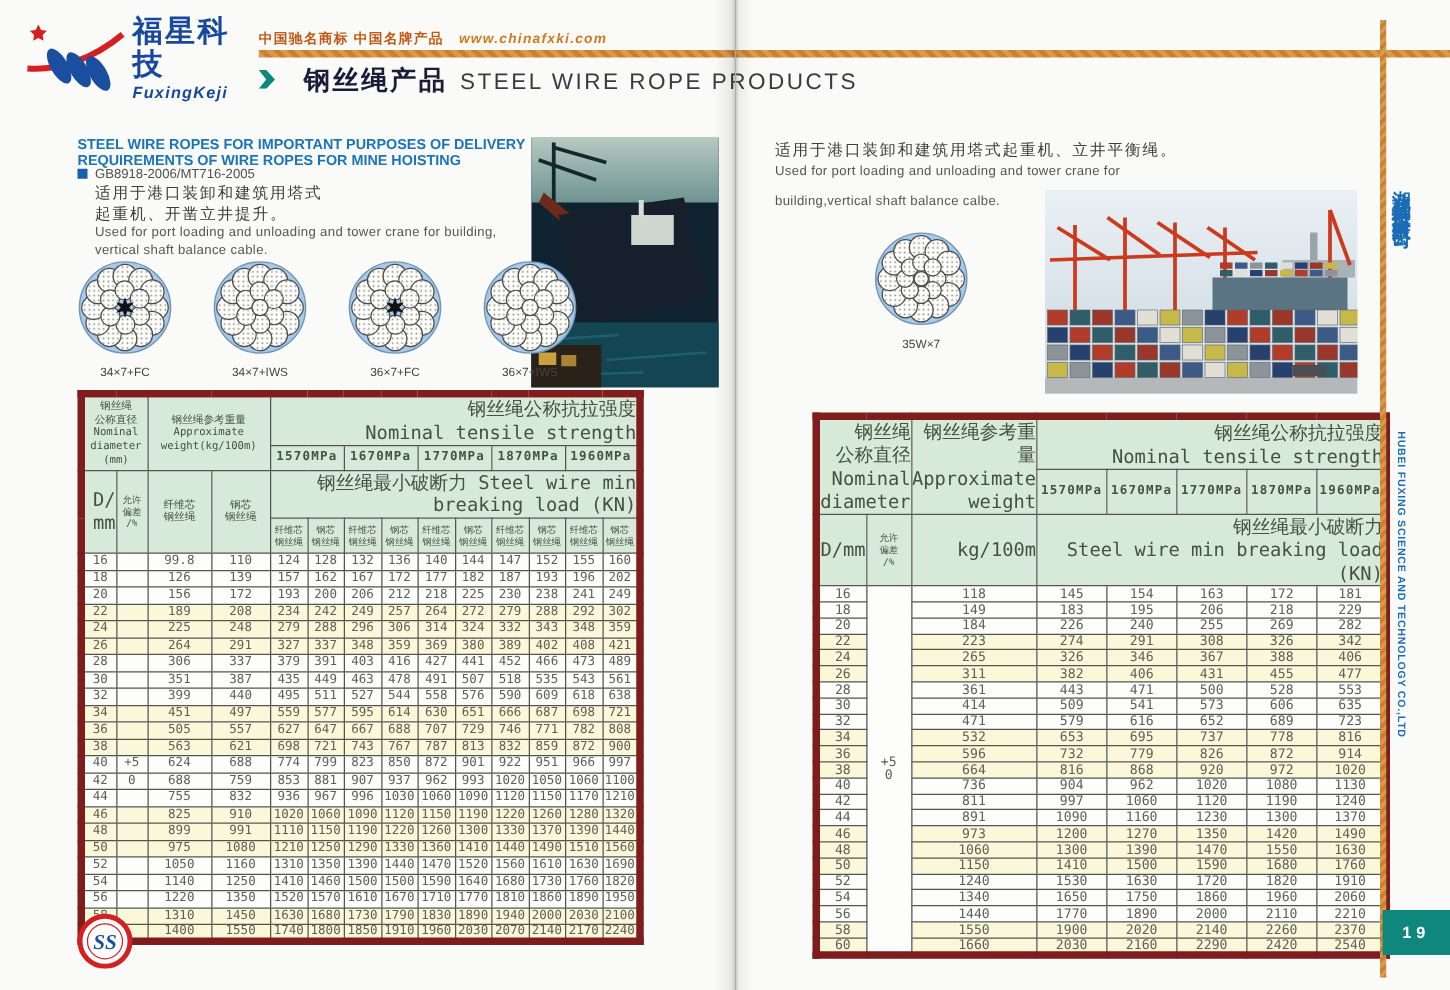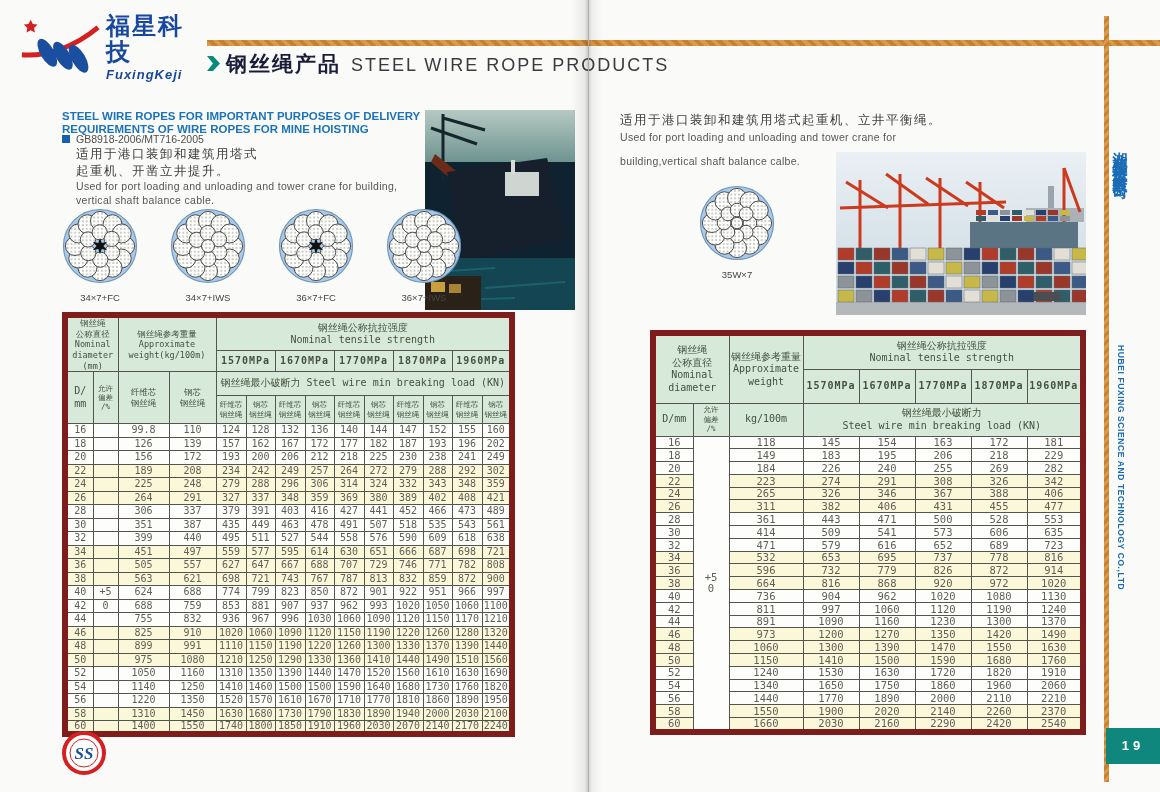--- a/index.html
+++ b/index.html
@@ -15,21 +15,21 @@
   
   .logo-block{left:18px;top:12px;width:190px;height:72px;display:flex;align-items:center;}
   .logo-text{margin-left:4px;}
   .logo-cn{font-size:24px;font-weight:bold;color:#17489e;letter-spacing:2px;line-height:26px;}
   .logo-en{font-size:13px;font-weight:bold;font-style:italic;color:#17489e;letter-spacing:1px;}
   .tagline{left:207px;top:23px;font-size:11px;font-weight:bold;color:#c05a14;letter-spacing:1px;}
   .website{color:#cf7a1e;font-style:italic;margin-left:8px;}
   .orange-bar{left:207px;top:40px;width:953px;height:6px;
     background:repeating-linear-gradient(45deg,#d99a4e 0,#d99a4e 4px,#c9812f 4px,#c9812f 8px);}
   .product-line{left:207px;top:50px;display:flex;align-items:baseline;}
-  .product-cn{font-size:21px;font-weight:bold;color:#1b1b3a;letter-spacing:2px;margin-left:6px;}
+  .product-cn{font-size:21px;font-weight:bold;color:#1b1b3a;letter-spacing:2px;margin-left:23px;}
   .product-en{font-size:18px;color:#3a3a40;letter-spacing:2px;margin-left:10px;}
 
   
   .banner{left:62px;top:90px;width:364px;height:17px;background:#1561ad;color:#ffffff;
     font-size:12.5px;font-weight:bold;letter-spacing:1px;text-align:center;line-height:17px;}
   .sub-en{left:62px;top:110px;color:#1b74ba;font-weight:bold;font-size:11.5px;line-height:13px;}
   .std-line{left:62px;top:133px;font-size:10.5px;color:#4f4f4f;display:flex;align-items:center;}
   .std-sq{display:inline-block;width:8px;height:8px;background:#1561ad;margin-right:6px;}
   .cn-line{font-size:12.5px;color:#3d3d3d;letter-spacing:1.5px;}
   .en-line{font-size:10.5px;color:#565656;letter-spacing:0.3px;}
@@ -43,21 +43,21 @@
   
   .photo-left{left:425px;top:110px;width:150px;height:200px;}
   .photo-right{left:836px;top:152px;width:250px;height:163px;}
 
   
   table{border-collapse:collapse;table-layout:fixed;border:6px solid #7f1d1d;}
   td{border:1px solid #55554f;text-align:center;padding:0;vertical-align:middle;overflow:hidden;}
   .hc{background:#d7e9d8;color:#44523f;font-family:"DejaVu Sans Mono",monospace;white-space:pre-line;}
   .h7{font-size:7.5px;line-height:1.12;}
   .h8{font-size:8.5px;line-height:1.25;}
-  .h9{font-size:10px;line-height:1.4;}
+  .h9{font-size:15px;line-height:1.4;text-align:right;}
   .mpa{font-size:10px;font-weight:bold;letter-spacing:1px;}
   .dc{font-family:"DejaVu Sans Mono",monospace;font-size:10px;color:#5f5f57;background:#fdfdfb;}
   #right-table .dc{font-size:10.5px;}
   tr.y .dc{background:#fbf7d9;}
   .tolcell{white-space:pre-line;line-height:1.6;}
   #left-table{left:62px;top:312px;}
   #right-table{left:650px;top:330px;}
   #left-table tbody tr{height:13.5px;}
   #right-table tbody tr{height:12.8px;}
   #left-table td{line-height:1;}
@@ -104,20 +104,24 @@
         <ellipse cx="46" cy="41" rx="7" ry="16" transform="rotate(-30 46 41)" fill="#1a4fa0"></ellipse>
         <ellipse cx="62" cy="44" rx="7" ry="16" transform="rotate(-30 62 44)" fill="#1a4fa0"></ellipse>
       </svg>
     </span>
     <span class="logo-text">
       <span class="logo-cn" style="display:block">福星科技</span>
       <span class="logo-en">FuxingKeji</span>
     </span>
   </div>
 
+  <div class="abs tagline">
+    <span>中国驰名商标  中国名牌产品</span>
+    <span class="website">www.chinafxki.com</span>
+  </div>
   <div class="abs orange-bar"></div>
 
   <div class="abs product-line">
     <span>
       <svg width="13" height="15" viewBox="0 0 13 15">
           <polygon points="0,0 6,0 13,7.5 6,15 0,15 6,7.5" fill="#0a8a7a"></polygon>
         </svg>
     </span>
     <span class="product-cn">钢丝绳产品</span>
     <span class="product-en">STEEL WIRE ROPE PRODUCTS</span>

